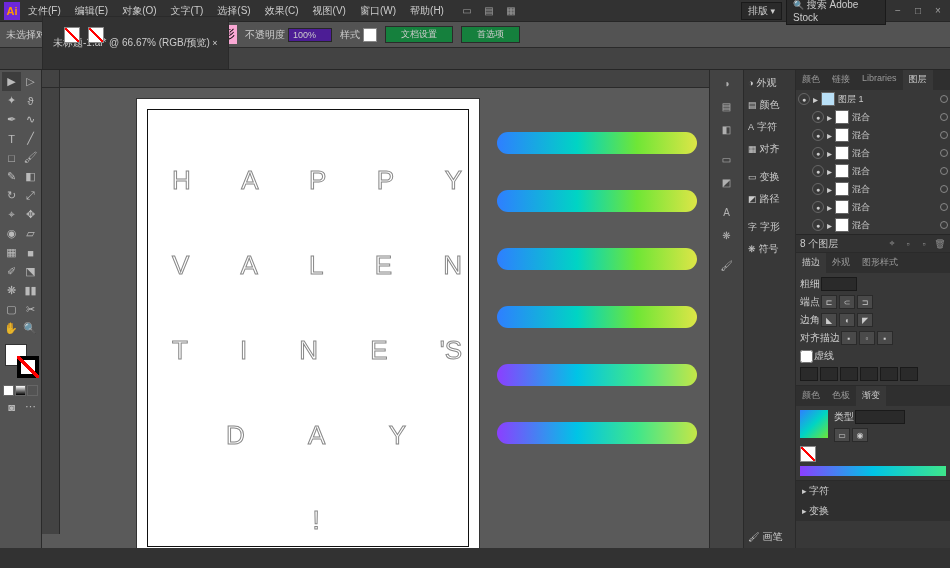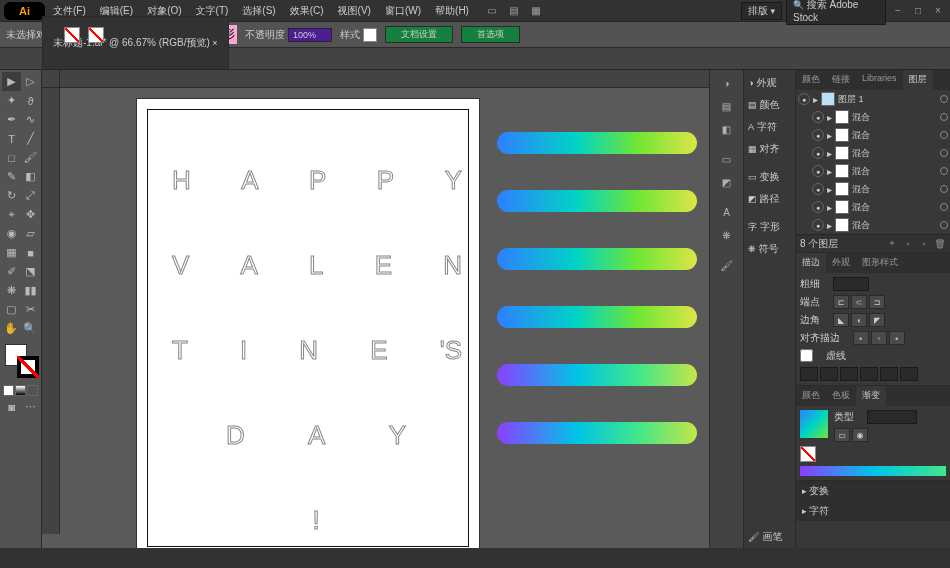--- a/index.html
+++ b/index.html
@@ -1,18 +1,18 @@
 <!DOCTYPE html>
 <html><head>
 <meta charset="utf-8">
 <style>
 *{margin:0;padding:0;box-sizing:border-box;font-family:"Microsoft YaHei",sans-serif;font-size:10px;color:#ccc;user-select:none}
 body{width:950px;height:568px;background:#323232;overflow:hidden;position:relative}
 .menubar{height:22px;background:#323232;display:flex;align-items:center;padding:0 4px;gap:2px;border-bottom:1px solid #262626}
-.app-icon{width:41px;height:18px;background:#000000;color:#ff9a00;display:flex;align-items:center;justify-content:center;font-weight:bold;font-size:11px;border-radius:6px}
+.app-icon{width:16px;height:18px;background:#6d28d9;color:#ff9a00;display:flex;align-items:center;justify-content:center;font-weight:bold;font-size:11px;border-radius:0}
 .menu-item{padding:2px 6px;cursor:default}
 .menu-icons{display:flex;gap:8px;margin-left:8px}
 .menu-icons span{width:14px;height:14px;display:inline-flex;align-items:center;justify-content:center;opacity:.7}
 .spacer{flex:1}
 .top-right{display:flex;gap:4px;align-items:center}
 .top-right .dropdown{background:#2a2a2a;border:1px solid #1a1a1a;padding:1px 6px;font-size:9px}
 .search-box{background:#2a2a2a;border:1px solid #1a1a1a;padding:1px 6px;width:100px;font-size:9px;color:#888}
 .win-btn{width:16px;height:14px;display:inline-flex;align-items:center;justify-content:center;opacity:.7}
 .optionsbar{height:26px;background:#535353;display:flex;align-items:center;padding:0 6px;gap:8px;border-bottom:1px solid #2a2a2a}
 .swatch{width:16px;height:16px;border:1px solid #888;background:#fff;position:relative}
@@ -54,21 +54,21 @@
 .panel{border-bottom:1px solid #2a2a2a}
 .panel-tabs{display:flex;background:#2f2f2f;height:20px}
 .p-tab{padding:3px 6px;font-size:9px;color:#999;cursor:default}
 .p-tab.active{background:#383838;color:#ccc}
 .panel-body{padding:4px;min-height:30px}
 .layer-row{display:flex;align-items:center;height:18px;gap:3px;padding:0 2px}
 .eye{width:12px;height:12px;border:1px solid #666;border-radius:50%;display:flex;align-items:center;justify-content:center;font-size:7px}
 .layer-thumb{width:14px;height:14px;border:1px solid #666;background:#fff}
 .layer-name{font-size:9px;flex:1}
 .layer-dot{width:8px;height:8px;border:1px solid #888;border-radius:50%}
-.stroke-control{display:flex;align-items:flex-start;gap:13px;margin-bottom:4px}
+.stroke-control{display:flex;align-items:flex-end;gap:1px;margin-bottom:4px}
 .stroke-input{background:#2a2a2a;border:1px solid #1a1a1a;padding:1px 4px;width:36px;font-size:9px}
 .btn-row{display:flex;gap:2px}
 .mini-btn{width:16px;height:14px;background:#4a4a4a;border:1px solid #2a2a2a;display:flex;align-items:center;justify-content:center;font-size:8px}
 .grad-strip{height:10px;width:100%;background:linear-gradient(90deg,#8B3FFF,#00C4E6,#3FE68B);margin-top:4px}
 .grad-big{width:28px;height:28px;background:linear-gradient(135deg,#2E7FFF,#00D4C4,#6FE636)}
 .panel-foot{height:18px;background:#323232;display:flex;align-items:center;justify-content:flex-end;gap:4px;padding:0 4px;border-top:1px solid #262626}
 .foot-ico{width:12px;height:12px;opacity:.6;display:flex;align-items:center;justify-content:center;font-size:9px}
 .collapse-title{padding:3px 6px;font-size:9px;background:#2f2f2f}
 </style>
 </head>
@@ -423,16 +423,16 @@
                 <div class="mini-btn">▭</div>
                 <div class="mini-btn">◉</div>
               </div>
           </div>
         </div>
         <div class="swatch nostroke" style="width:16px;height:16px;margin-top:4px"></div>
         <div class="grad-strip"></div>
       </div>
     </div>
 
+    <div class="collapse-title">▸ <span>字符</span></div>
     <div class="collapse-title">▸ <span>变换</span></div>
-    <div class="collapse-title">▸ <span>字符</span></div>
   </div>
 </div>
 
 </body></html>

